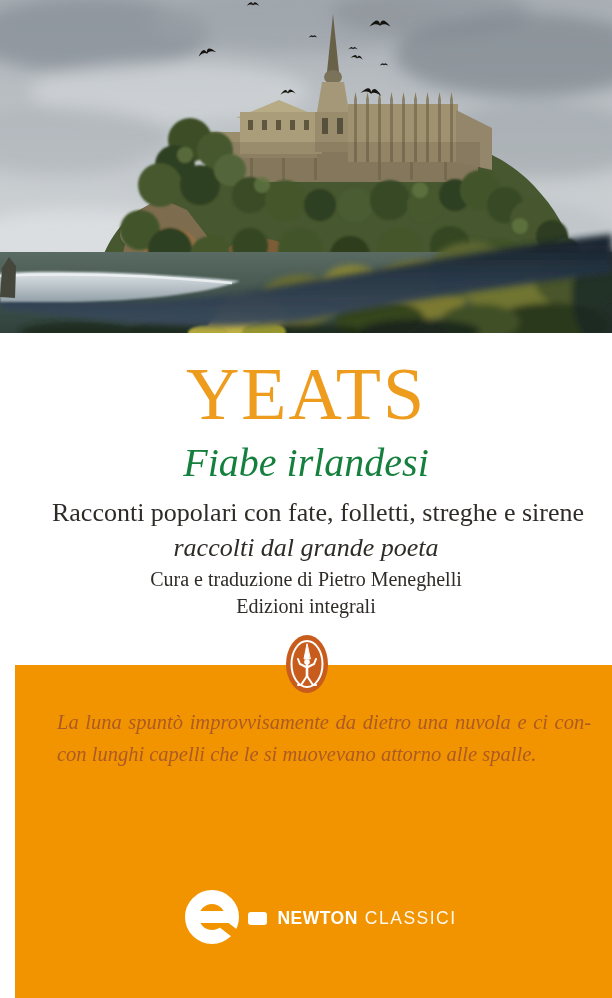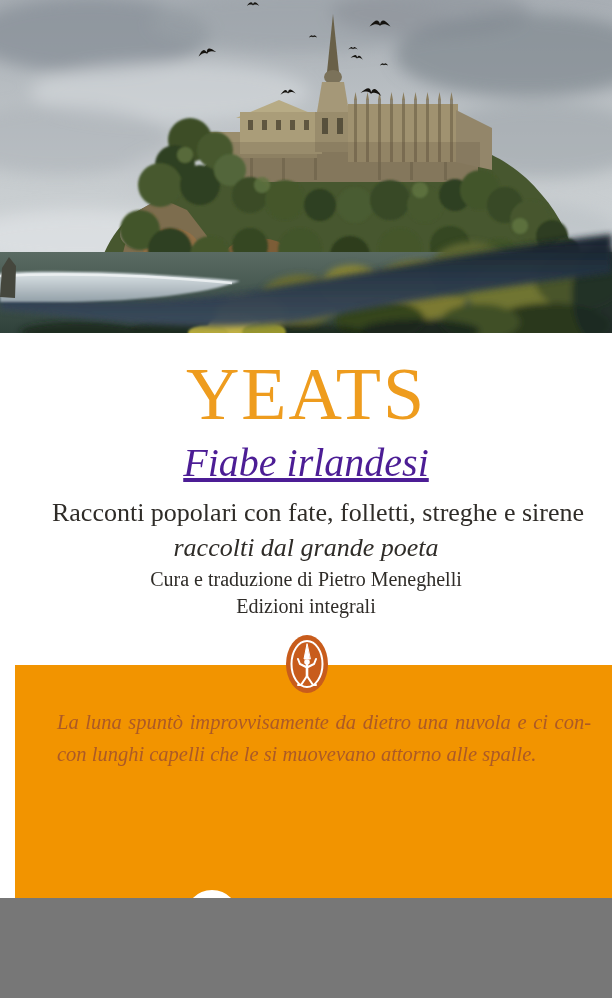--- a/index.html
+++ b/index.html
@@ -1,23 +1,23 @@
 <!DOCTYPE html>
 <html><head>
 <meta charset="utf-8">
 <style>
   html,body{margin:0;padding:0;background:#777;}
-  .cover{position:relative;width:612px;height:898px;margin:0 auto;background:#ffffff;overflow:hidden;
+  .cover{position:relative;width:612px;height:998px;margin:0 auto;background:#ffffff;overflow:hidden;
          font-family:"Liberation Serif",serif;}
   .photo{position:absolute;left:0;top:0;width:612px;height:333px;}
   .photo svg{display:block;width:612px;height:333px;}
 
   .tline{position:absolute;left:0;width:612px;text-align:center;white-space:nowrap;}
   .author{top:352px;font-size:74px;line-height:84px;color:#EE9C1E;letter-spacing:2px;}
-  .title{top:438px;font-size:40px;line-height:50px;font-style:italic;color:#4c1d95;text-decoration:underline;}
+  .title{top:438px;font-size:40px;line-height:50px;font-style:italic;color:#15803d;}
   .sub1{top:496px;font-size:26px;line-height:33px;color:#2F2C28;margin-left:12px;}
   .sub2{top:531px;font-size:26px;line-height:33px;font-style:italic;color:#2F2C28;}
   .cura{top:566px;font-size:20px;line-height:26px;color:#2F2C28;}
   .ediz{top:593px;font-size:20px;line-height:26px;color:#2F2C28;}
 
   .badge{position:absolute;left:286px;top:635px;width:42px;height:58px;z-index:3;}
 
   .band{position:absolute;left:15px;top:665px;width:612px;height:333px;background:#F29400;}
   .quote{position:absolute;left:42px;right:36px;top:41px;color:#AC5A26;font-style:italic;
          font-size:20.5px;line-height:32px;}

